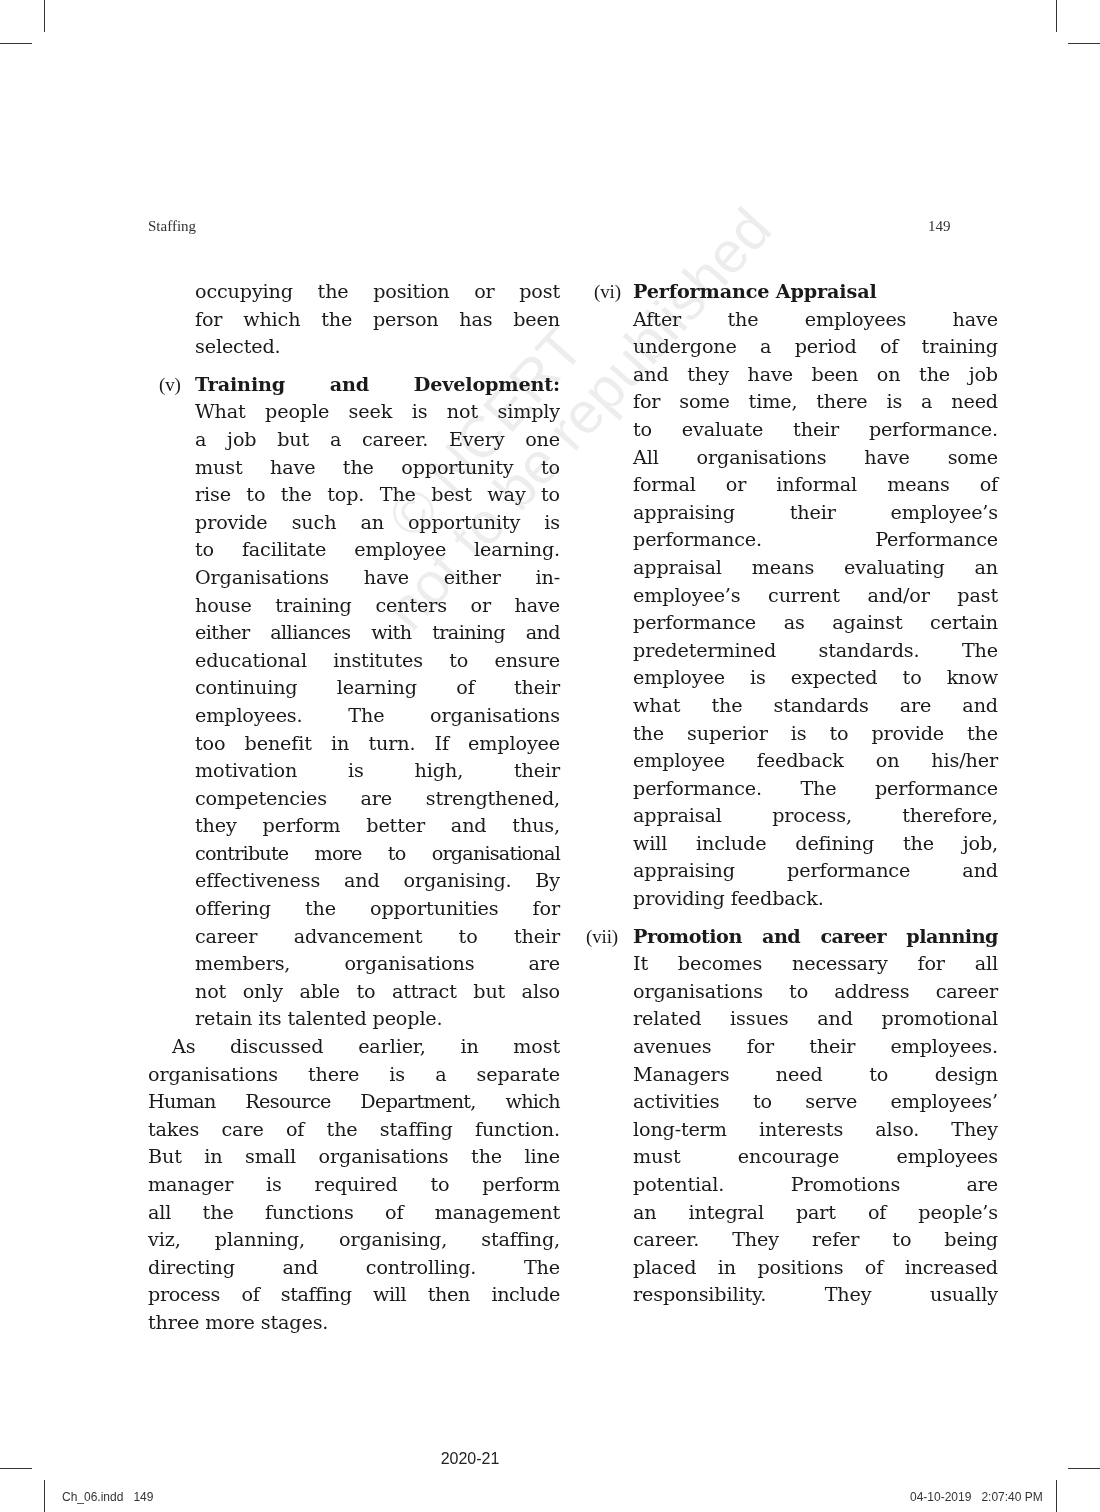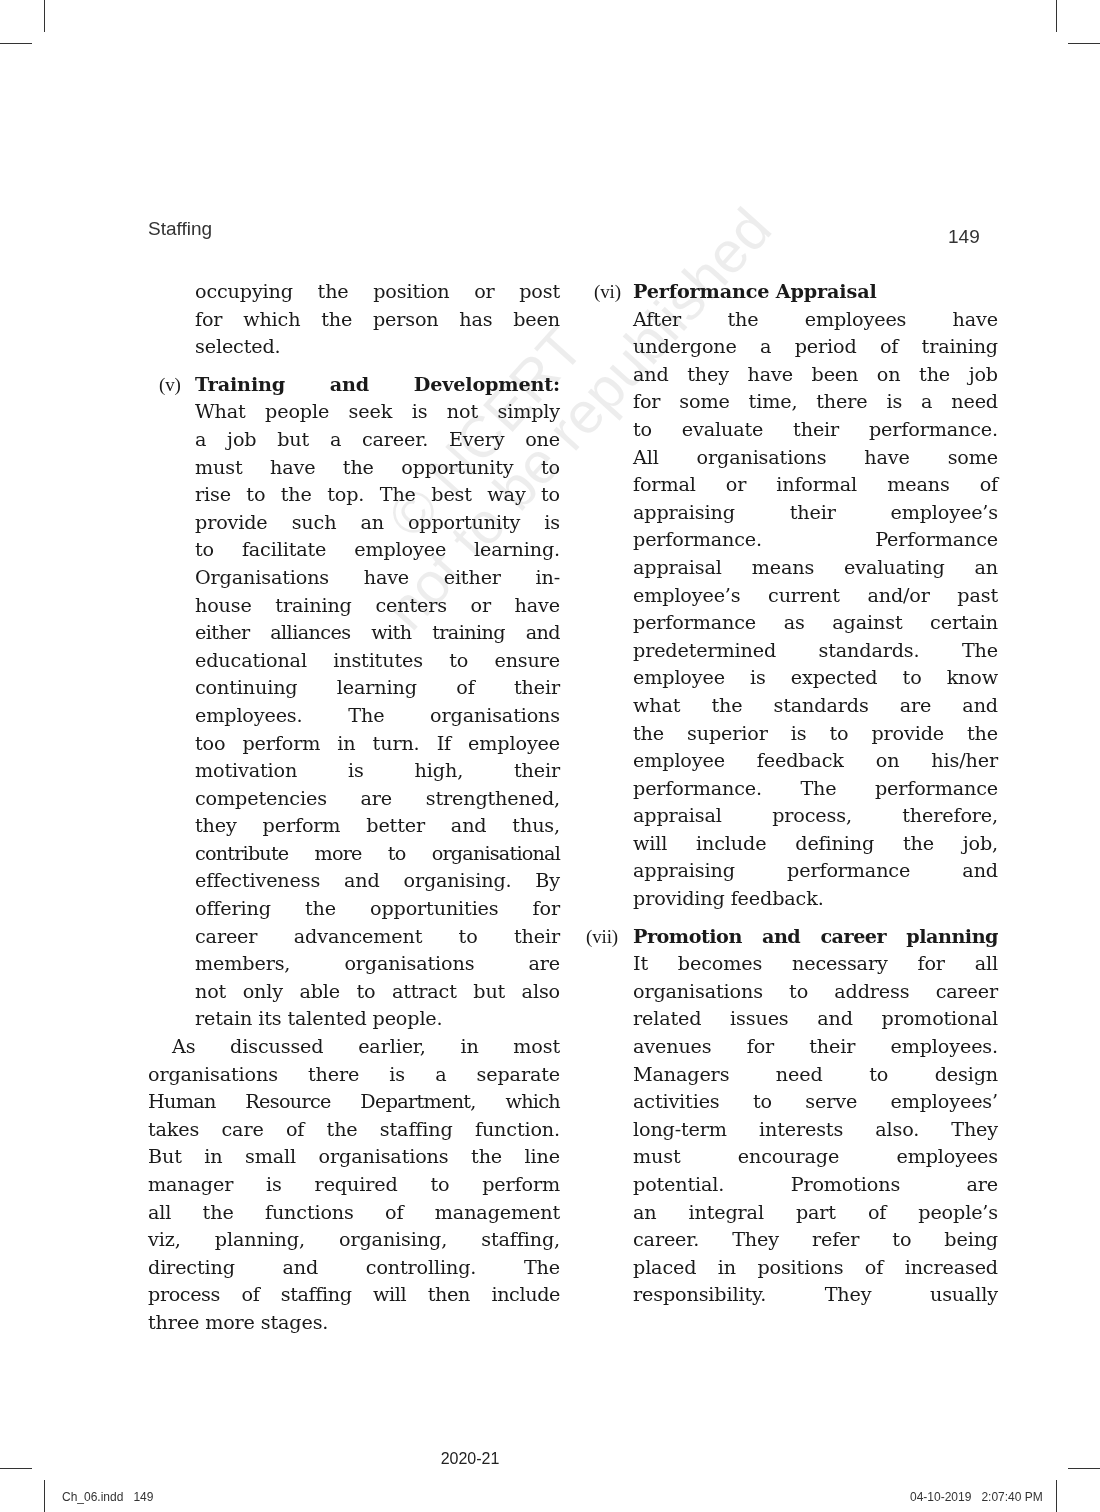--- a/index.html
+++ b/index.html
@@ -1,18 +1,18 @@
 <!DOCTYPE html>
 <html><head>
 <meta charset="utf-8">
 <style>
   html, body { margin: 0; padding: 0; background: #ffffff; }
   body { width: 1100px; height: 1512px; position: relative; overflow: hidden; color: #1a1a1a; }
   .crop { position: absolute; background: #333; }
-  .running-head { position: absolute; top: 218px; font-family: Liberation Sans, sans-serif; font-size: 19px; color: #333; }
+  .running-head { position: absolute; top: 218px; font-family: Liberation Serif, serif; font-size: 15px; color: #333; }
   .col { position: absolute; top: 278px; width: 412px; font-family: "DejaVu Serif", serif; font-size: 19.2px; line-height: 27.6px; letter-spacing: -0.15px; }
   .line { display: block; text-align: justify; text-align-last: justify; white-space: nowrap; height: 27.6px; }
   .line.last { text-align-last: left; }
   .item { position: relative; }
   .num { position: absolute; font-family: "Liberation Serif", serif; font-size: 19px; }
   .heading { font-weight: bold; }
   .watermark { position: absolute; left: 330px; top: 560px; font-family: "Liberation Sans", sans-serif; font-size: 58px; color: rgba(0,0,0,0.07); transform: rotate(-48deg); transform-origin: left top; white-space: nowrap; line-height: 60px; pointer-events: none; }
   .footer-year { position: absolute; left: 0; width: 940px; text-align: center; top: 1450px; font-family: "Liberation Sans", sans-serif; font-size: 16px; color: #222; }
   .slug { position: absolute; top: 1490px; font-family: "Liberation Sans", sans-serif; font-size: 12px; color: #333; }
 </style>
@@ -22,21 +22,21 @@
 <div class="crop" style="left:44px;top:0;width:1px;height:32px;"></div>
 <div class="crop" style="left:0;top:43px;width:32px;height:1px;"></div>
 <div class="crop" style="left:1056px;top:0;width:1px;height:32px;"></div>
 <div class="crop" style="left:1068px;top:43px;width:32px;height:1px;"></div>
 <div class="crop" style="left:0;top:1468px;width:32px;height:1px;"></div>
 <div class="crop" style="left:44px;top:1480px;width:1px;height:32px;"></div>
 <div class="crop" style="left:1068px;top:1468px;width:32px;height:1px;"></div>
 <div class="crop" style="left:1056px;top:1480px;width:1px;height:32px;"></div>
 
 <div class="running-head" style="left:148px;">Staffing</div>
-<div class="running-head" style="left:948px;margin-top:8px;">149</div>
+<div class="running-head" style="left:928px;">149</div>
 
 <div class="watermark">
   <div style="padding-left:70px;">© NCERT</div>
   <div>not to be republished</div>
 </div>
 
 <div class="col" style="left:148px;">
   <div style="padding-left:47px;">
     <span class="line">occupying the position or post</span>
     <span class="line">for which the person has been</span>
@@ -51,21 +51,21 @@
     <span class="line">must have the opportunity to</span>
     <span class="line">rise to the top. The best way to</span>
     <span class="line">provide such an opportunity is</span>
     <span class="line">to facilitate employee learning.</span>
     <span class="line">Organisations have either in-</span>
     <span class="line">house training centers or have</span>
     <span class="line" style="letter-spacing:-0.6px;">either alliances with training and</span>
     <span class="line">educational institutes to ensure</span>
     <span class="line">continuing learning of their</span>
     <span class="line">employees. The organisations</span>
-    <span class="line">too perform in turn. If employee</span>
+    <span class="line">too benefit in turn. If employee</span>
     <span class="line">motivation is high, their</span>
     <span class="line">competencies are strengthened,</span>
     <span class="line">they perform better and thus,</span>
     <span class="line" style="letter-spacing:-0.8px;">contribute more to organisational</span>
     <span class="line">effectiveness and organising. By</span>
     <span class="line">offering the opportunities for</span>
     <span class="line">career advancement to their</span>
     <span class="line">members, organisations are</span>
     <span class="line">not only able to attract but also</span>
     <span class="line last">retain its talented people.</span>

